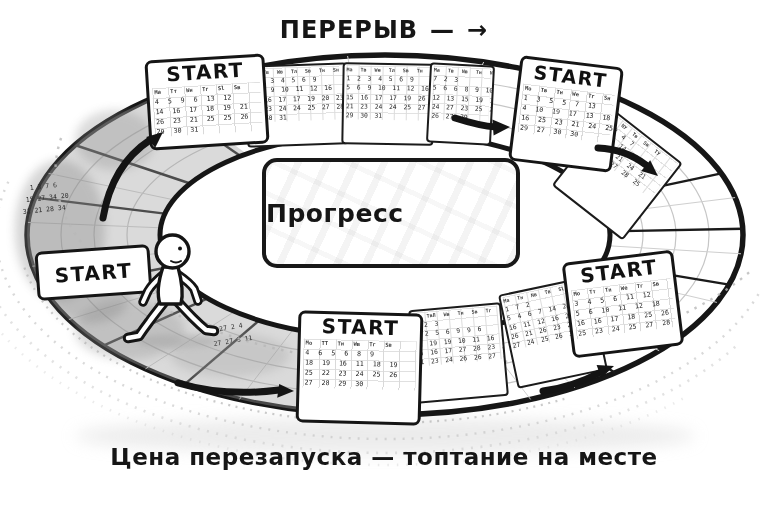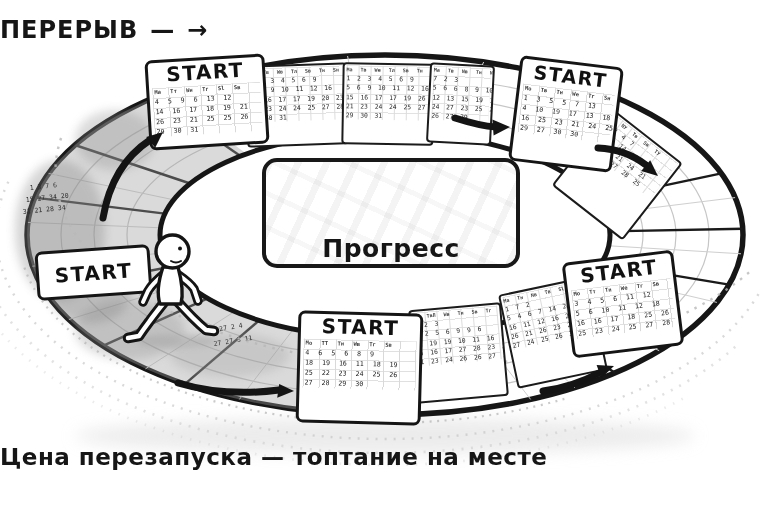--- a/index.html
+++ b/index.html
@@ -2,33 +2,33 @@
 <html><head>
 <meta charset="utf-8">
 <style>
   html,body{margin:0;padding:0;background:#fff;}
   .scene{position:relative;width:768px;height:512px;background:#ffffff;overflow:hidden;
          font-family:"DejaVu Sans",sans-serif;color:#161616;}
   .layer{position:absolute;left:0;top:0;}
   svg{display:block;}
 
   
-  .caption-top{position:absolute;left:0;top:16px;width:100%;display:flex;justify-content:flex-start;
+  .caption-top{position:absolute;left:0;top:16px;width:100%;display:flex;justify-content:center;
                align-items:center;gap:12px;font-size:24px;font-weight:bold;letter-spacing:1px;z-index:6;}
-  .caption-bottom{position:absolute;left:0;top:444px;width:100%;
+  .caption-bottom{position:absolute;left:0;top:444px;width:100%;text-align:center;
                font-size:23px;font-weight:bold;letter-spacing:.5px;z-index:6;}
 
   
   .center-box{position:absolute;left:262px;top:158px;width:250px;height:102px;z-index:4;
               background:
                 repeating-linear-gradient(115deg, rgba(0,0,0,.045) 0 7px, transparent 7px 26px),
                 repeating-linear-gradient(25deg, rgba(0,0,0,.03) 0 5px, transparent 5px 31px),
                 #fff;
               border:4px solid #181818;border-radius:15px;
-              display:flex;flex-direction:row;justify-content:center;align-items:flex-end;}
+              display:flex;flex-direction:column;justify-content:center;align-items:flex-start;}
   .center-box .line{font-size:25px;font-weight:bold;line-height:31px;letter-spacing:.5px;}
 
   
   .page{position:absolute;background:#fff;border:2.5px solid #1b1b1b;border-radius:4px;
         overflow:hidden;z-index:2;padding:1px 2px;}
   .page .wk{font-family:"DejaVu Sans Mono",monospace;font-size:5px;font-weight:bold;color:#444;
             line-height:8px;white-space:pre;word-spacing:5px;}
   .page .row{font-family:"DejaVu Sans Mono",monospace;font-size:6.3px;color:#1d1d1d;
              line-height:9.3px;white-space:pre;word-spacing:3px;}
   .page .grid{background-image:

